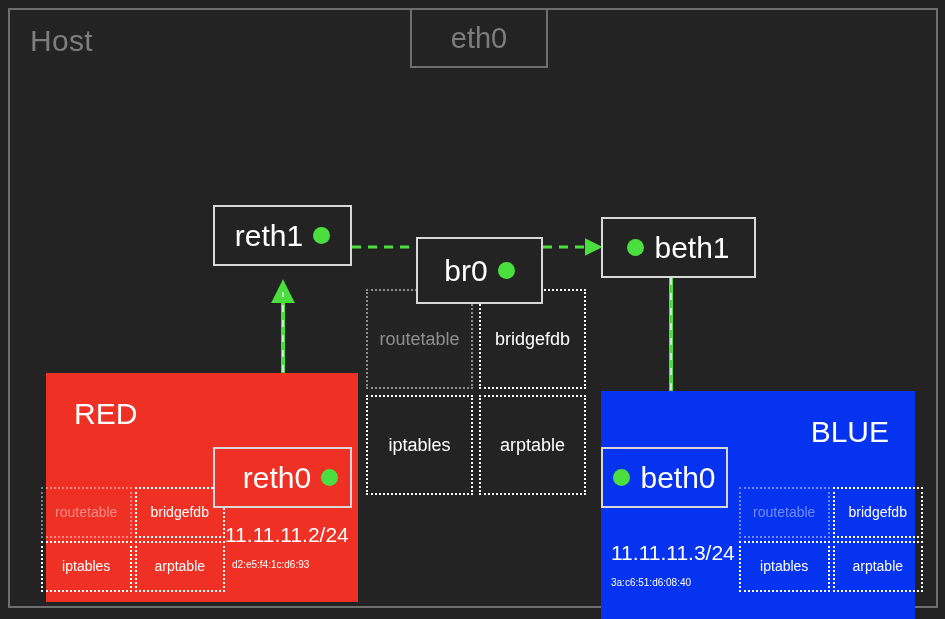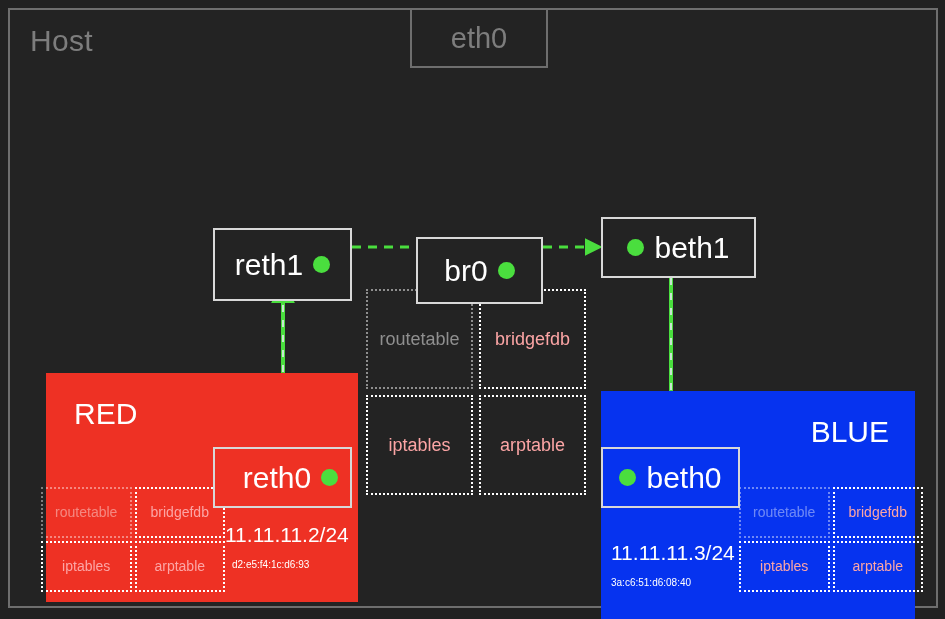--- a/index.html
+++ b/index.html
@@ -77,25 +77,25 @@
     white-space: nowrap;
   }
   .dot {
     width: 17px;
     height: 17px;
     border-radius: 50%;
     background: #4ade3e;
     flex: 0 0 auto;
   }
 
-  #reth1-box { left: 213px; top: 228px; width: 139px; height: 73px; text-align: center; }
+  #reth1-box { left: 213px; top: 205px; width: 139px; height: 61px; text-align: center; }
   #br0-box   { left: 416px; top: 213px; width: 127px; height: 67px; margin-top: 24px; }
   #beth1-box { left: 601px; top: 217px; width: 155px; height: 61px; }
   #reth0-box { left: 213px; top: 447px; width: 139px; height: 61px; }
-  #beth0-box { left: 601px; top: 447px; width: 139px; height: 61px; }
+  #beth0-box { left: 601px; top: 447px; width: 127px; height: 61px; }
 
   
   .ns-box {
     position: absolute;
     box-sizing: border-box;
   }
   #red-ns {
     left: 46px;
     top: 373px;
     width: 312px;
@@ -143,21 +143,21 @@
     gap: 3px;
   }
   .dbox {
     box-sizing: border-box;
     border: 2px dotted #ffffff;
     display: flex;
     align-items: center;
     justify-content: center;
     text-align: center;
     line-height: 1.15;
-    color: #fca5a5;
+    color: #ffffff;
     font-size: 14px;
   }
   .dbox.dim {
     border-color: #8f8f8f;
     color: #8f8f8f;
   }
   .dbox.dim-on-color {
     border-color: rgba(255,255,255,0.42);
     color: rgba(255,255,255,0.42);
   }

